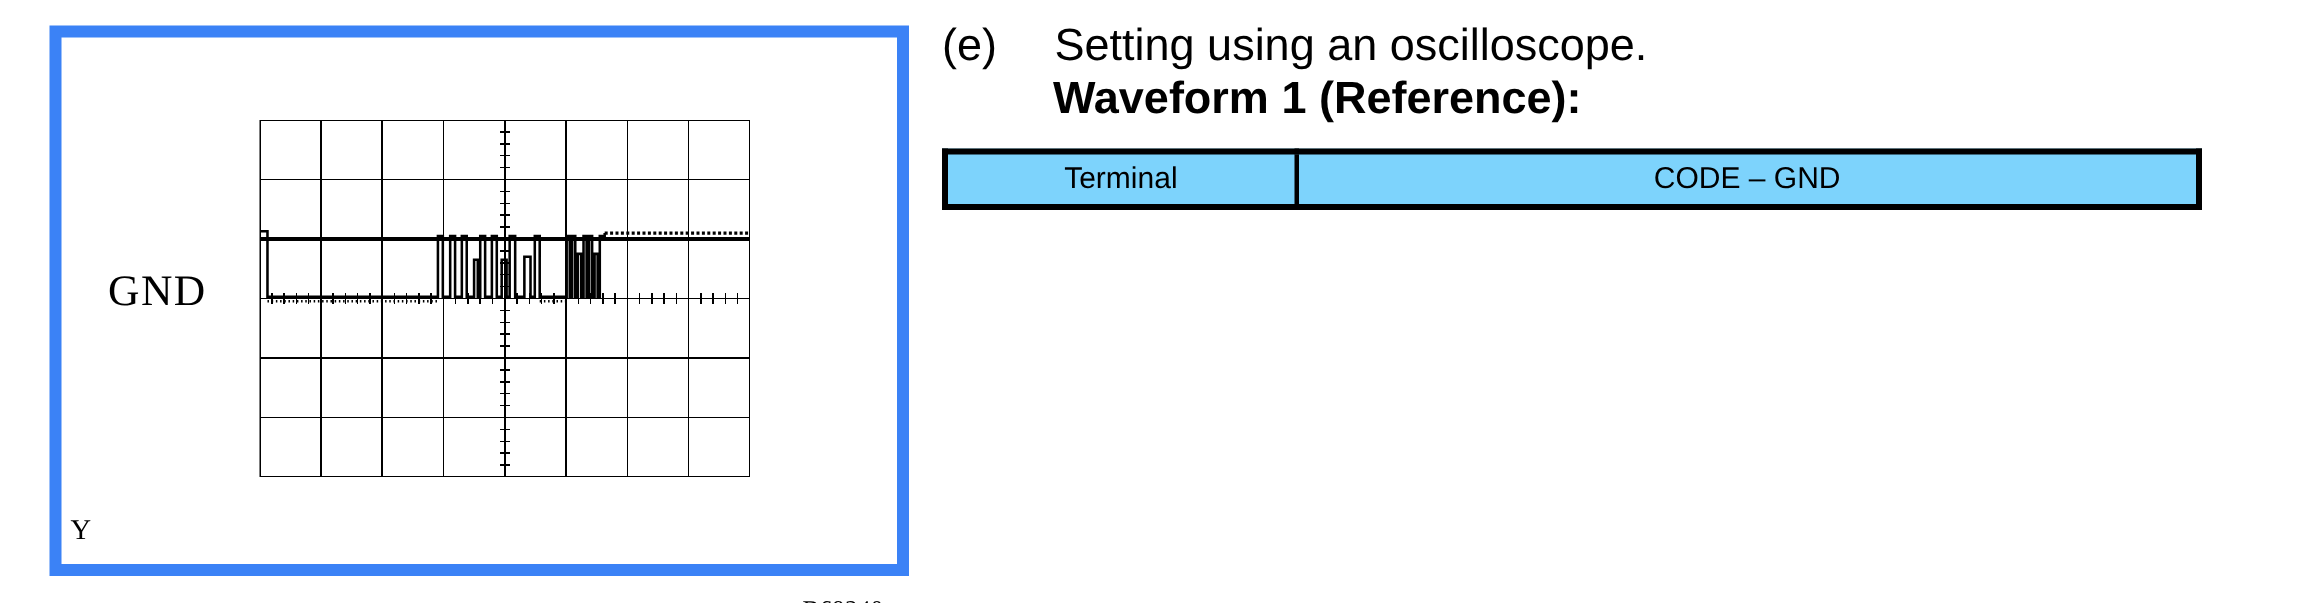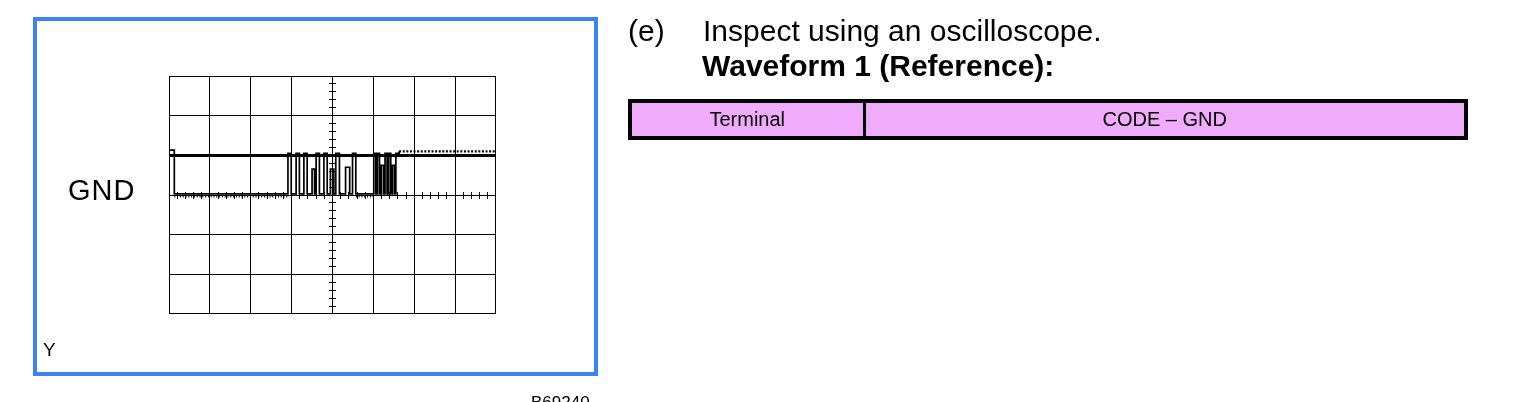--- a/index.html
+++ b/index.html
@@ -5,34 +5,34 @@
   html,body{margin:0;padding:0;}
   body{
     width:1536px;height:402px;position:relative;overflow:hidden;
     background:#ffffff;color:#000;
     font-family:"Liberation Sans", sans-serif;
   }
   
   .figure-box{
     position:absolute;left:33px;top:17px;
     width:557px;height:351px;
-    border:4px solid #3b82f6;background:#fff;
+    border:8px solid #3b82f6;background:#fff;font-family:Liberation Serif, serif;
   }
   .gnd-label{position:absolute;left:31px;top:153px;font-size:29px;letter-spacing:1px;}
   .scope-svg{position:absolute;left:132px;top:55px;width:327px;height:238px;}
   .y-label{position:absolute;left:6px;top:318px;font-size:19px;}
   .fig-code{position:absolute;left:494px;top:326px;font-size:17px;margin-top:46px;}
   
   .step-line{position:absolute;left:628px;top:14px;font-size:30px;white-space:nowrap;}
   .step-label{display:inline-block;width:75px;}
   .subtitle{position:absolute;left:702px;top:49px;font-size:30px;font-weight:bold;white-space:nowrap;text-align:center;}
   table.wave-table{
     position:absolute;left:628px;top:99px;width:840px;
     border-collapse:collapse;table-layout:fixed;
-    border:4px solid #000;background:#f0abfc;
+    border:4px solid #000;background:#7dd3fc;
   }
   table.wave-table td{
     border:3px solid #000;
     height:31px;text-align:center;vertical-align:middle;
     font-size:20px;padding:1px 4px;white-space:nowrap;overflow:hidden;
   }
 </style>
 </head>
 <body>
 
@@ -127,21 +127,21 @@
       <line x1="5.31375" y1="120.8" x2="118.94625" y2="120.8" stroke="#000000" stroke-width="1.6" stroke-dasharray="1 1.8"></line>
       <line x1="186.79875" y1="120.8" x2="204.78375" y2="120.8" stroke="#000000" stroke-width="1.6" stroke-dasharray="1 1.8"></line>
       <polyline points="0.82,74.18 5.31,74.18 5.31,117.81 118.95,117.81 118.95,77.35 122.22,77.35 122.22,117.81 127.12,117.81 127.12,77.35 130.39,77.35 130.39,117.81 134.89,117.81 134.89,77.35 138.16,77.35 138.16,117.81 143.06,117.81 143.06,93.22 145.52,93.22 145.52,117.81 147.15,117.81 147.15,77.35 150.42,77.35 150.42,117.81 154.92,117.81 154.92,77.35 158.19,77.35 158.19,117.81 161.46,117.81 161.46,93.22 164.73,93.22 164.73,117.81 166.77,117.81 166.77,77.35 170.45,77.35 170.45,117.81 176.58,117.81 176.58,91.23 180.67,91.23 180.67,117.81 183.53,117.81 183.53,77.35 186.80,77.35 186.80,117.81 204.78,117.81 204.78,77.35 206.83,77.35 206.83,117.81 208.46,117.81 208.46,77.35 210.51,77.35 210.51,117.81 212.14,117.81 212.14,89.25 214.39,89.25 214.39,117.81 216.02,117.81 216.02,77.35 218.07,77.35 218.07,117.81 219.70,117.81 219.70,77.35 221.75,77.35 221.75,117.81 223.38,117.81 223.38,89.25 225.43,89.25 225.43,117.81 226.86,117.81 226.86,77.35 230.13,77.35 230.13,75.37" fill="none" stroke="#000000" stroke-width="1.7"></polyline>
       <line x1="230.12625" y1="75.36666666666666" x2="327" y2="75.36666666666666" stroke="#000000" stroke-width="2.2" stroke-dasharray="2 1.6"></line>
     </svg>
   <div class="y-label">Y</div>
   <div class="fig-code">B69240</div>
 </div>
 
 <div class="step-line">
-  <span class="step-label">(e)</span><span class="step-text">Inspect using an oscilloscope.</span>
+  <span class="step-label">(e)</span><span class="step-text">Setting using an oscilloscope.</span>
 </div>
 <div class="subtitle">Waveform 1 (Reference):</div>
 
 <table class="wave-table">
   <colgroup>
       <col style="width:234px">
       <col>
     </colgroup>
   <tbody>
       <tr>

